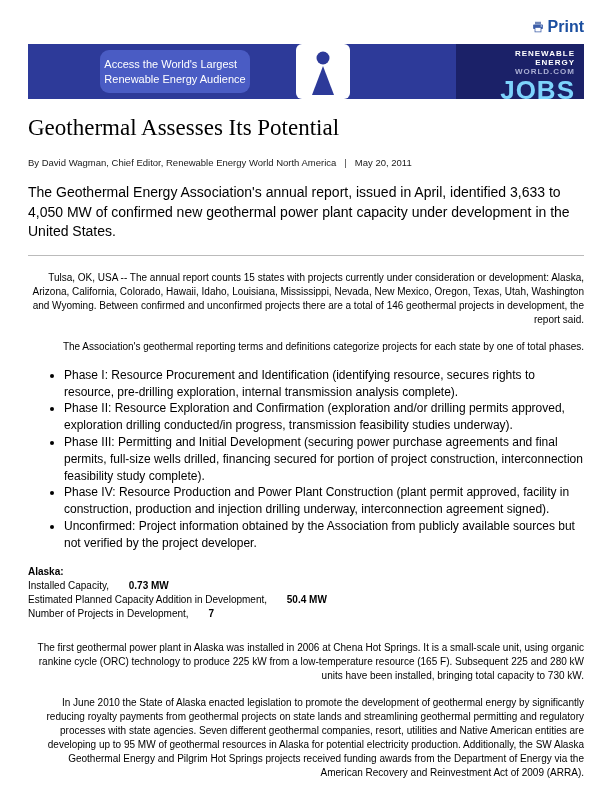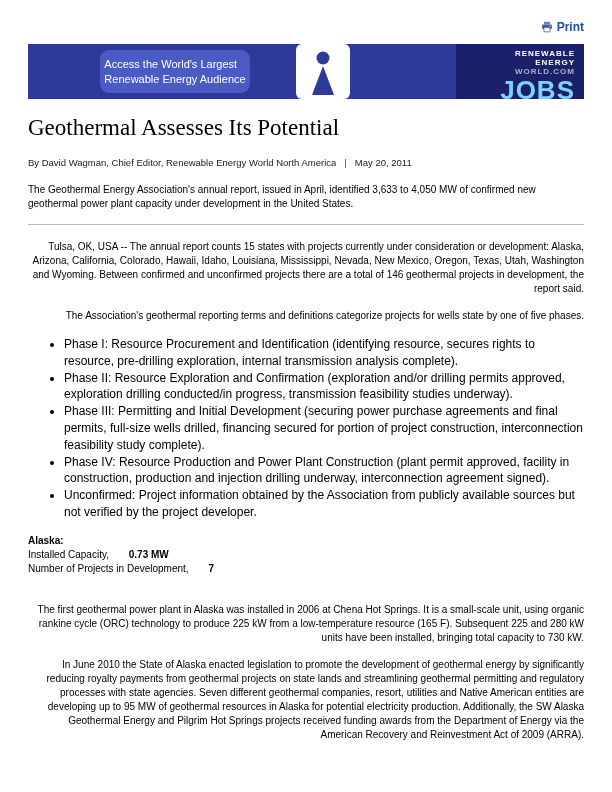--- a/index.html
+++ b/index.html
@@ -7,46 +7,46 @@
   }
   body {
     width: 612px; height: 792px; overflow: hidden; position: relative;
     font-family: "Liberation Sans", sans-serif; color: #000000;
   }
   .page { padding: 20px 28px 0 28px; }
 
   
   .print-row { display: flex; justify-content: flex-end; align-items: center; height: 14px; margin-bottom: 10px; }
   .print-link { display: inline-flex; align-items: center; gap: 4px; cursor: pointer; text-decoration: none; }
-  .print-label { color: #1b4fa0; font-size: 12px; font-weight: bold; }
+  .print-label { color: #1b4fa0; font-size: 16px; font-weight: bold; }
 
   
   .banner { height: 55px; background: #2d3a99; display: flex; overflow: hidden; margin-bottom: 16px; }
   .banner-left { width: 238px; display: flex; align-items: center; justify-content: center; padding-left: 28px; }
   .tagline-box { background: #4a5cc4; border-radius: 9px; padding: 7px 4px; color: #ffffff; font-size: 11px; line-height: 1.3; }
   .banner-fig { width: 54px; background: #ffffff; border-radius: 6px; display: flex; align-items: center; justify-content: center; margin: 0 2px; }
   .banner-mid { flex: 1; }
   .banner-right { width: 128px; background: #1b2168; display: flex; flex-direction: column; justify-content: space-between; align-items: flex-end; padding: 5px 9px 2px 8px; box-sizing: border-box; }
   .brand { text-align: right; color: #ffffff; font-size: 8px; font-weight: bold; letter-spacing: 1px; line-height: 1.15; }
   .brand .world { color: #a9aed2; }
   .jobs { color: #7dd3fc; font-size: 26px; font-weight: bold; letter-spacing: 1px; line-height: 1; }
 
   
   .title { font-family: "Liberation Serif", serif; font-size: 23px; font-weight: normal; margin: 4px 0 16px 0; }
   .byline { font-size: 9.5px; color: #1a1a1a; margin-bottom: 15px; }
   .byline .sep { margin: 0 8px; color: #444444; }
-  .lead { font-size: 10px; line-height: 1.4; margin: 0 0 13px 0; }
+  .lead { font-size: 14px; line-height: 1.4; margin: 0 0 13px 0; }
   .divider { border: none; border-top: 1px solid #bbbbbb; margin: 0 0 15px 0; }
   .para { font-size: 10px; line-height: 1.4; margin: 0 0 13px 0; text-align: right; }
   ul.phases { margin: 0 0 13px 22px; padding-left: 14px; }
   ul.phases li { font-size: 12px; line-height: 1.4; margin: 0; }
   .alaska-heading { font-size: 10px; font-weight: bold; line-height: 1.4; }
   .stat-line { font-size: 10px; line-height: 1.4; }
   .stat-value { font-weight: bold; padding-left: 17px; }
-  .stats-block { margin-bottom: 27px; }
+  .stats-block { margin-bottom: 20px; }
 </style>
 </head>
 <body>
 
 <div class="page">
 
   <div class="print-row">
     <a class="print-link">
       <span style="display:inline-flex;">
         <svg width="12" height="12" viewBox="0 0 16 16">
@@ -90,32 +90,33 @@
 
   <div class="byline">
     <span>By David Wagman, Chief Editor, Renewable Energy World North America</span><span class="sep">|</span><span>May 20, 2011</span>
   </div>
 
   <p class="lead">The Geothermal Energy Association's annual report, issued in April, identified 3,633 to 4,050 MW of confirmed new geothermal power plant capacity under development in the United States.</p>
 
   <hr class="divider">
 
   <p class="para">Tulsa, OK, USA -- The annual report counts 15 states with projects currently under consideration or development: Alaska, Arizona, California, Colorado, Hawaii, Idaho, Louisiana, Mississippi, Nevada, New Mexico, Oregon, Texas, Utah, Washington and Wyoming. Between confirmed and unconfirmed projects there are a total of 146 geothermal projects in development, the report said.</p>
-  <p class="para">The Association's geothermal reporting terms and definitions categorize projects for wells state by one of five phases.</p>
+  <p class="para">The Association's geothermal reporting terms and definitions categorize projects for each state by one of total phases.</p>
 
   <ul class="phases">
     <li>Phase I: Resource Procurement and Identification (identifying resource, secures rights to resource, pre-drilling exploration, internal transmission analysis complete).</li>
     <li>Phase II: Resource Exploration and Confirmation (exploration and/or drilling permits approved, exploration drilling conducted/in progress, transmission feasibility studies underway).</li>
     <li>Phase III: Permitting and Initial Development (securing power purchase agreements and final permits, full-size wells drilled, financing secured for portion of project construction, interconnection feasibility study complete).</li>
     <li>Phase IV: Resource Production and Power Plant Construction (plant permit approved, facility in construction, production and injection drilling underway, interconnection agreement signed).</li>
     <li>Unconfirmed: Project information obtained by the Association from publicly available sources but not verified by the project developer.</li>
   </ul>
 
   <div class="stats-block">
     <div class="alaska-heading">Alaska:</div>
     <div class="stat-line"><span>Installed Capacity, </span><span class="stat-value">0.73 MW</span></div>
+    <div class="stat-line"><span>Estimated Planned Capacity Addition in Development, </span><span class="stat-value">50.4 MW</span></div>
     <div class="stat-line"><span>Number of Projects in Development, </span><span class="stat-value">7</span></div>
   </div>
 
   <p class="para">The first geothermal power plant in Alaska was installed in 2006 at Chena Hot Springs. It is a small-scale unit, using organic rankine cycle (ORC) technology to produce 225 kW from a low-temperature resource (165 F). Subsequent 225 and 280 kW units have been installed, bringing total capacity to 730 kW.</p>
   <p class="para">In June 2010 the State of Alaska enacted legislation to promote the development of geothermal energy by significantly reducing royalty payments from geothermal projects on state lands and streamlining geothermal permitting and regulatory processes with state agencies. Seven different geothermal companies, resort, utilities and Native American entities are developing up to 95 MW of geothermal resources in Alaska for potential electricity production. Additionally, the SW Alaska Geothermal Energy and Pilgrim Hot Springs projects received funding awards from the Department of Energy via the American Recovery and Reinvestment Act of 2009 (ARRA).</p>
 
 </div>
 
 </body></html>

